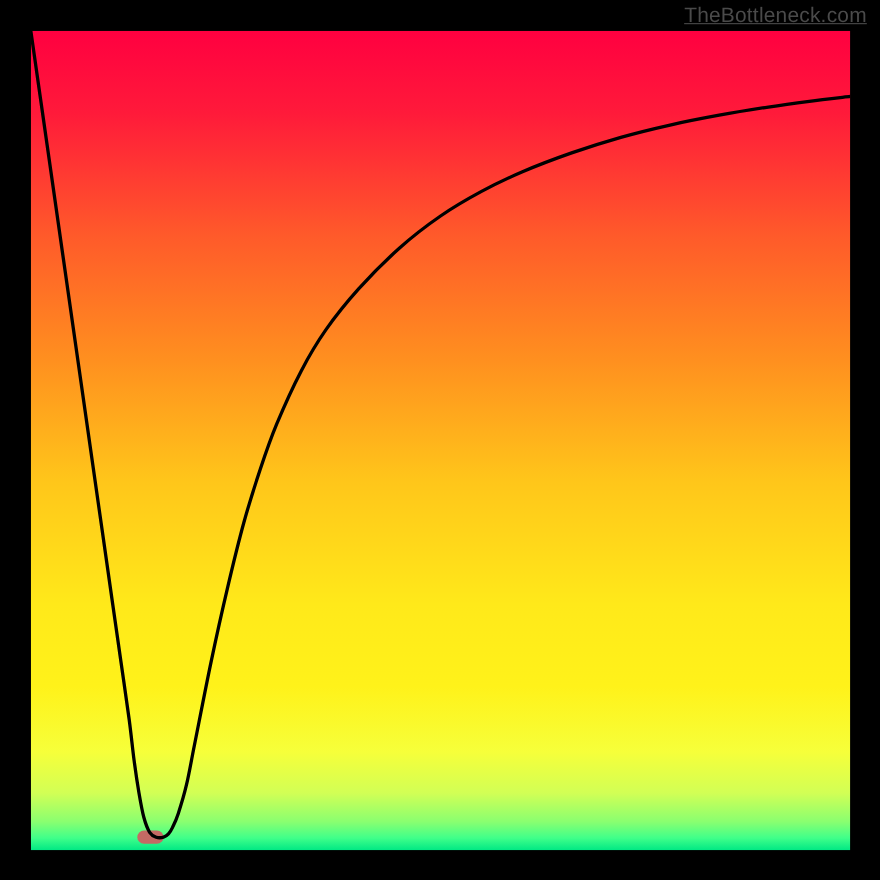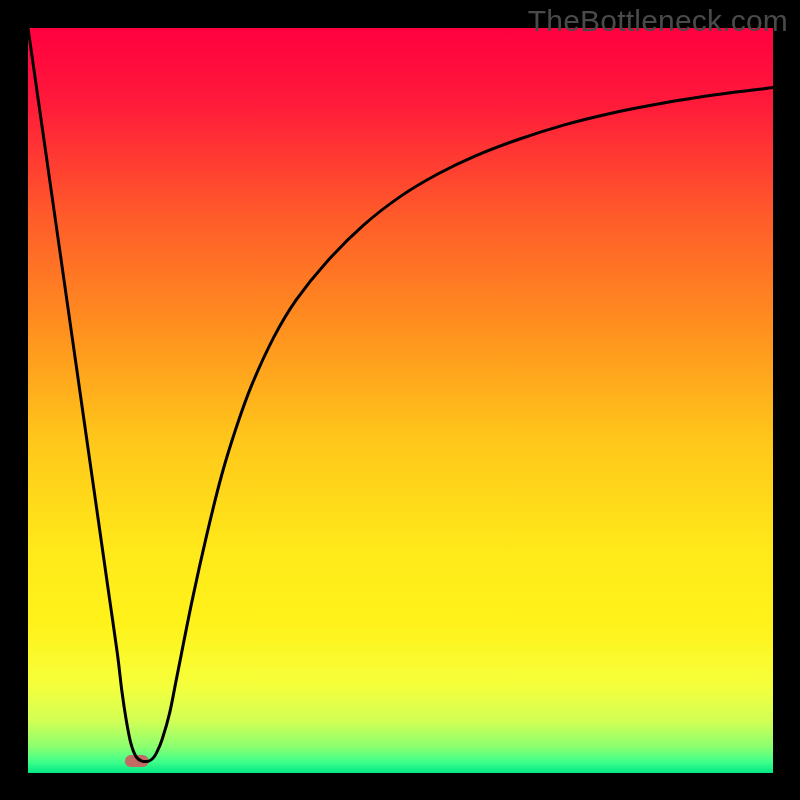--- a/index.html
+++ b/index.html
@@ -15,24 +15,25 @@
     position: relative;
     width: 800px;
     height: 800px;
     background: #000;
   }
   .watermark {
     position: absolute;
     top: 4px;
     right: 12px;
     color: #4a4a4a;
-    font-size: 30px;
+    font-size: 19px;
     font-weight: 500;
     letter-spacing: 0.2px;
     z-index: 10;
+    text-decoration: underline;
   }
   .plot {
     position: absolute;
     left: 28px;
     top: 28px;
     width: 745px;
     height: 745px;
     background: #000;
   }
   svg {

